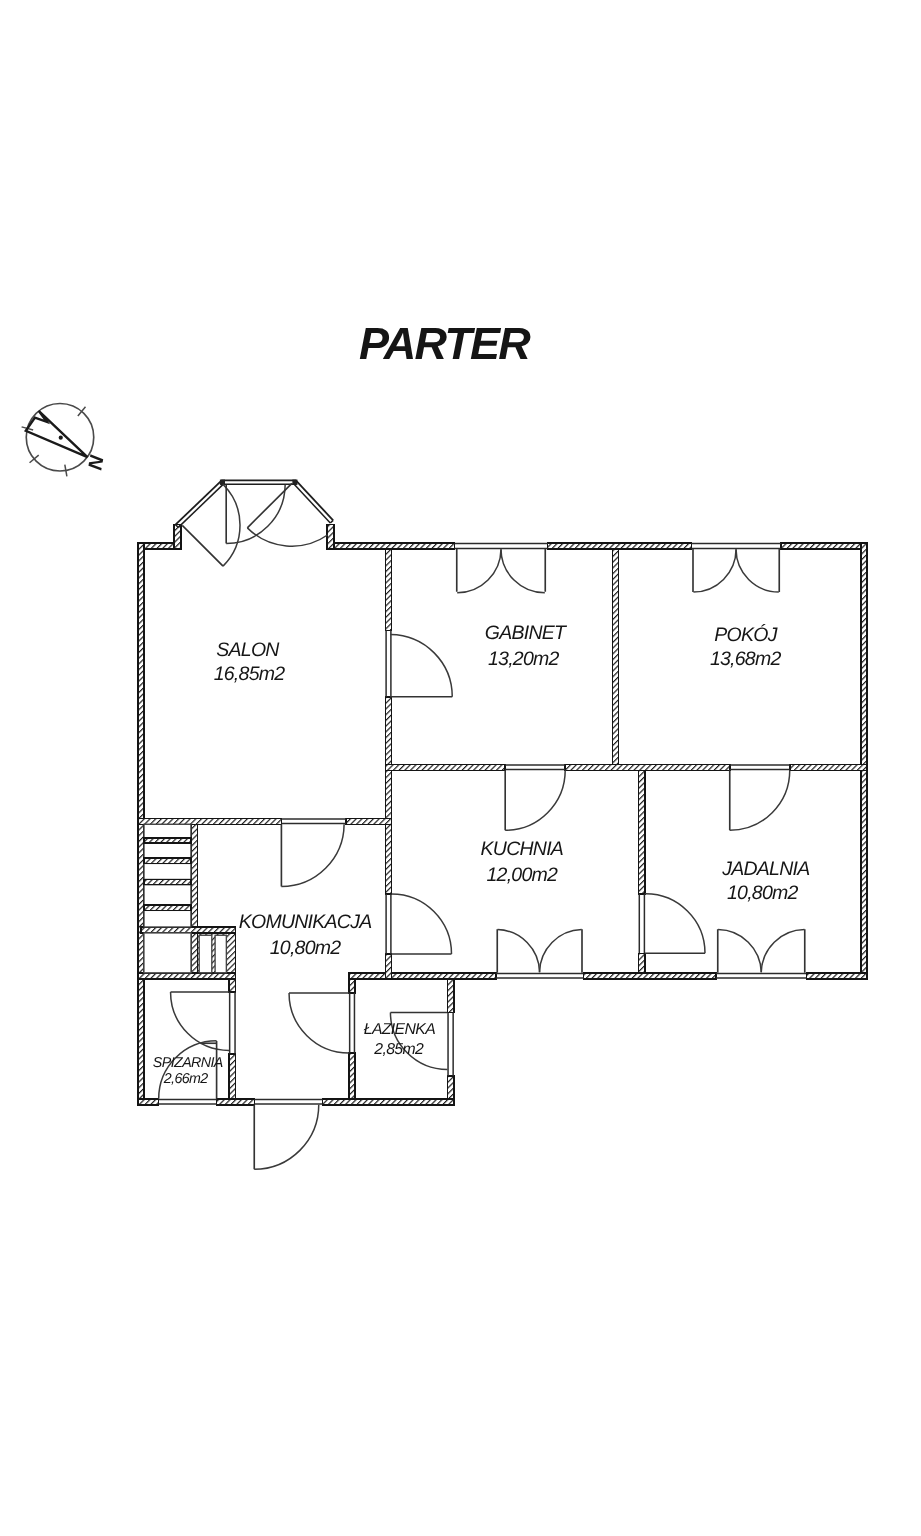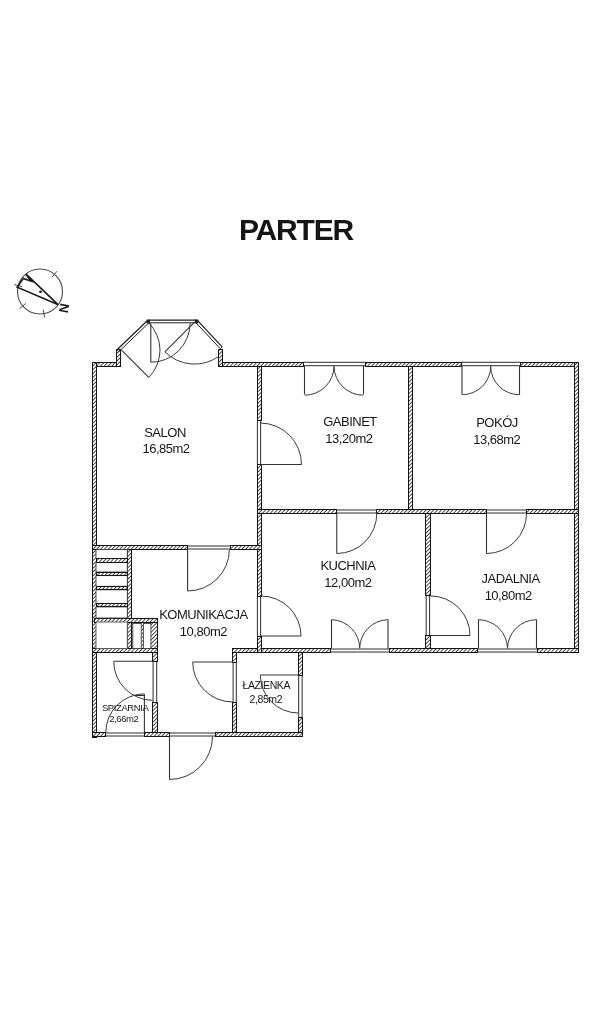--- a/index.html
+++ b/index.html
@@ -1,17 +1,17 @@
 <!DOCTYPE html>
 <html><head>
 <meta charset="utf-8">
 <style>
 html,body{margin:0;padding:0;background:#ffffff;}
 #page{position:relative;width:614px;height:912px;background:#ffffff;overflow:hidden;filter:grayscale(1);
-font-family:"Liberation Sans",sans-serif;}
+font-family:"Liberation Sans",sans-serif;font-style:italic;}
 svg{position:absolute;top:0;left:0;font-family:"Liberation Sans",sans-serif;}
 </style>
 </head>
 <body>
 <div id="page">
 <svg width="614" height="1024" viewBox="0 0 614 1024">
 <defs>
 <pattern id="hb" width="2.7" height="2.7" patternUnits="userSpaceOnUse" patternTransform="rotate(45)">
 <rect width="2.7" height="2.7" fill="#ffffff"></rect>
 <line x1="0" y1="0" x2="0" y2="2.7" stroke="#1f1f1f" stroke-width="1.6"></line>

